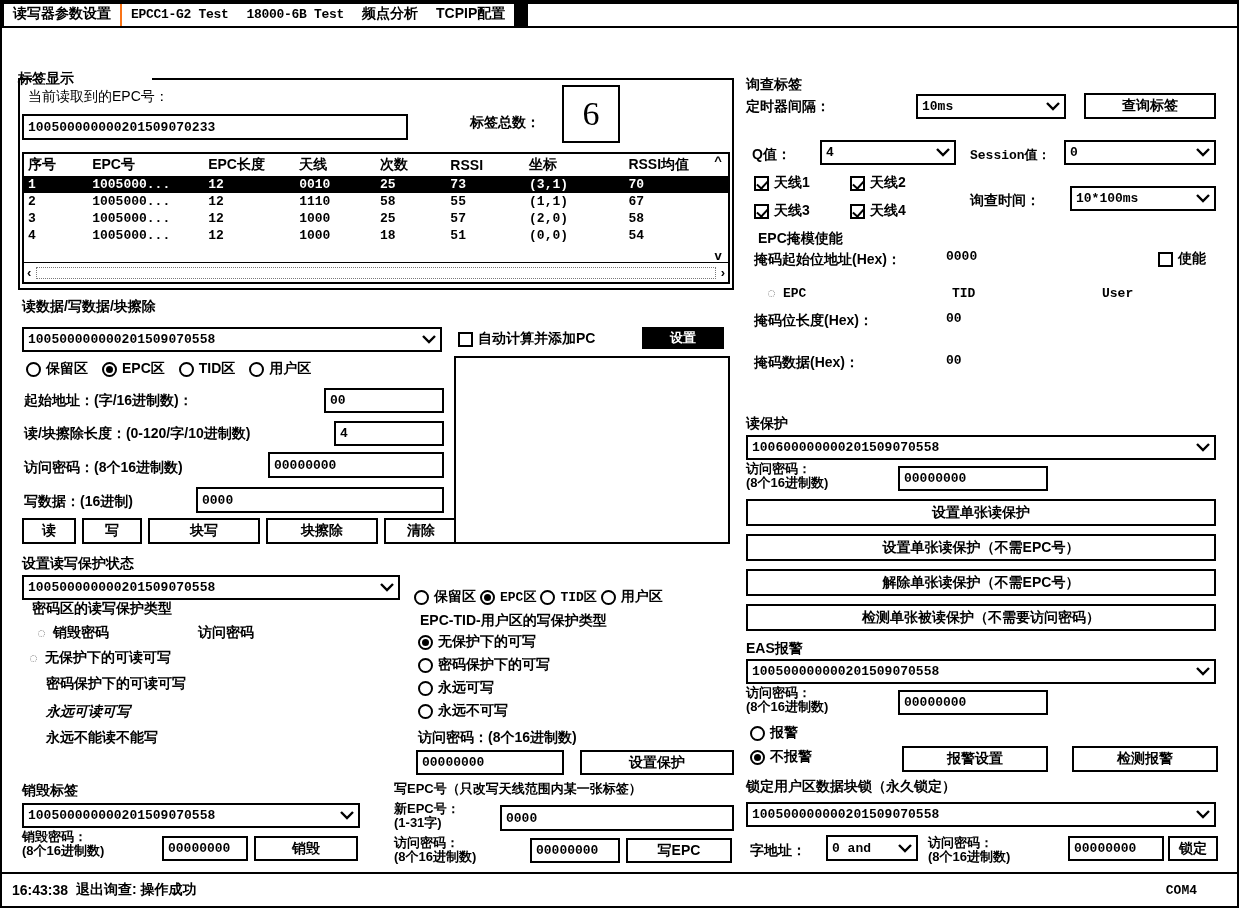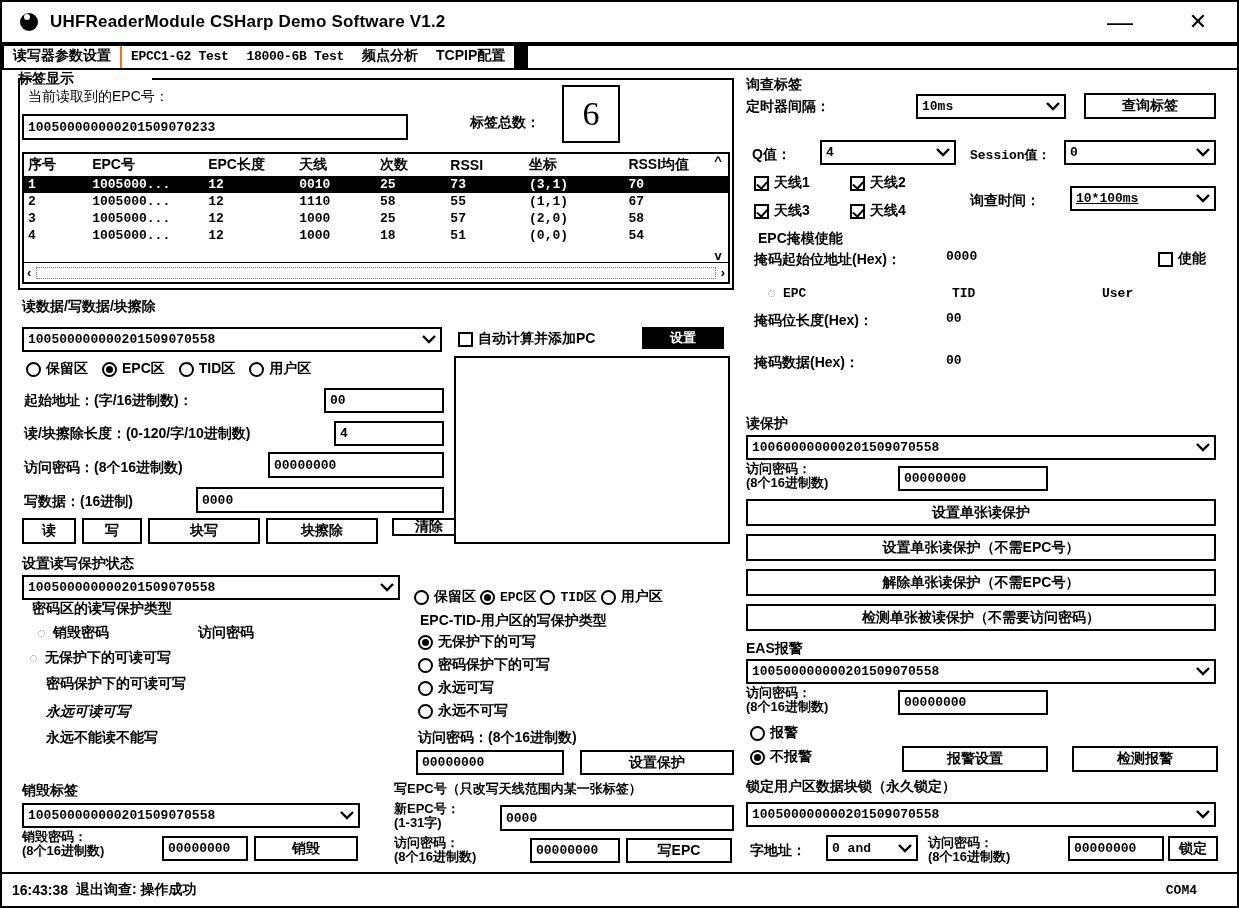--- a/index.html
+++ b/index.html
@@ -67,28 +67,20 @@
   .statusbar{ position:absolute; left:0;right:0;bottom:0;height:34px; border-top:2px solid #000; display:flex;align-items:center; }
   .statusbar .st{ font-size:14px; font-weight:bold; margin-left:10px; }
   .statusbar .com{ margin-left:auto; margin-right:40px; font-size:13px; font-weight:bold; font-family:"Liberation Mono", monospace;}
   .bigcount{ font-size:34px; font-weight:normal; font-family:"Liberation Serif", serif;}
 </style>
 </head>
 <body>
 
 <div class="win">
 
-  <div class="titlebar">
-    <div class="appicon"></div>
-    <div class="apptitle">UHFReaderModule CSHarp Demo Software V1.2</div>
-    <div class="winbtns">
-      <div class="winbtn min">—</div>
-      <div class="winbtn">✕</div>
-    </div>
-  </div>
 
   <div class="tabstrip">
     <div class="tab sel">读写器参数设置</div>
     <div class="tab en">EPCC1-G2 Test</div>
     <div class="tab en">18000-6B Test</div>
     <div class="tab">频点分析</div>
     <div class="tab">TCPIP配置</div>
     <div class="tabend"></div>
     <div class="tabfill"></div>
   </div>
@@ -238,21 +230,21 @@
   <div style="position:absolute;left:22px;top:491px;" class="lbl">写数据：(16进制)</div>
   <div class="box" style="position:absolute;left:194px;top:485px;width:248px;height:26px;">
     <span>0000</span>
   </div>
 
   <div style="position:absolute;left:20px;top:516px;display:flex;gap:6px;">
     <div class="btn" style="width:54px;height:26px;">读</div>
     <div class="btn" style="width:60px;height:26px;">写</div>
     <div class="btn" style="width:112px;height:26px;">块写</div>
     <div class="btn" style="width:112px;height:26px;">块擦除</div>
-    <div class="btn" style="width:74px;height:18px;margin-left:8px;">清除</div>
+    <div class="btn" style="width:74px;height:26px;">清除</div>
   </div>
 
   <div class="chk" style="position:absolute;left:456px;top:328px;">
     <span class="cbox"></span>
     <span class="lbl">自动计算并添加PC</span>
   </div>
   <div class="btn dark" style="position:absolute;left:640px;top:325px;width:82px;height:22px;font-size:13px;">设置</div>
   <div class="listbox" style="position:absolute;left:452px;top:354px;width:276px;height:188px;">
     <span style="font-size:13px;padding:2px 4px;display:block;"></span>
   </div>
@@ -400,21 +392,21 @@
   <div class="chk" style="position:absolute;left:752px;top:200px;">
     <span class="cbox on"></span>
     <span class="lbl">天线3</span>
   </div>
   <div class="chk" style="position:absolute;left:848px;top:200px;">
     <span class="cbox on"></span>
     <span class="lbl">天线4</span>
   </div>
 
   <div style="position:absolute;left:968px;top:190px;" class="lbl">询查时间：</div>
-  <div class="combo" style="position:absolute;left:1068px;top:184px;width:146px;height:25px;text-decoration:underline;">
+  <div class="combo" style="position:absolute;left:1068px;top:184px;width:146px;height:25px;">
     <span class="cv">10*100ms</span>
     <svg class="chev" viewBox="0 0 14 9">
         <path d="M1 1l6 6 6-6" stroke="#000" stroke-width="2.4" fill="none"></path>
       </svg>
   </div>
 
   <div style="position:absolute;left:756px;top:228px;" class="lbl">EPC掩模使能</div>
   <div style="position:absolute;left:752px;top:249px;" class="lbl">掩码起始位地址(Hex)：</div>
   <div style="position:absolute;left:944px;top:247px;" class="lbl mono">0000</div>
   <div class="chk" style="position:absolute;left:1156px;top:248px;">

